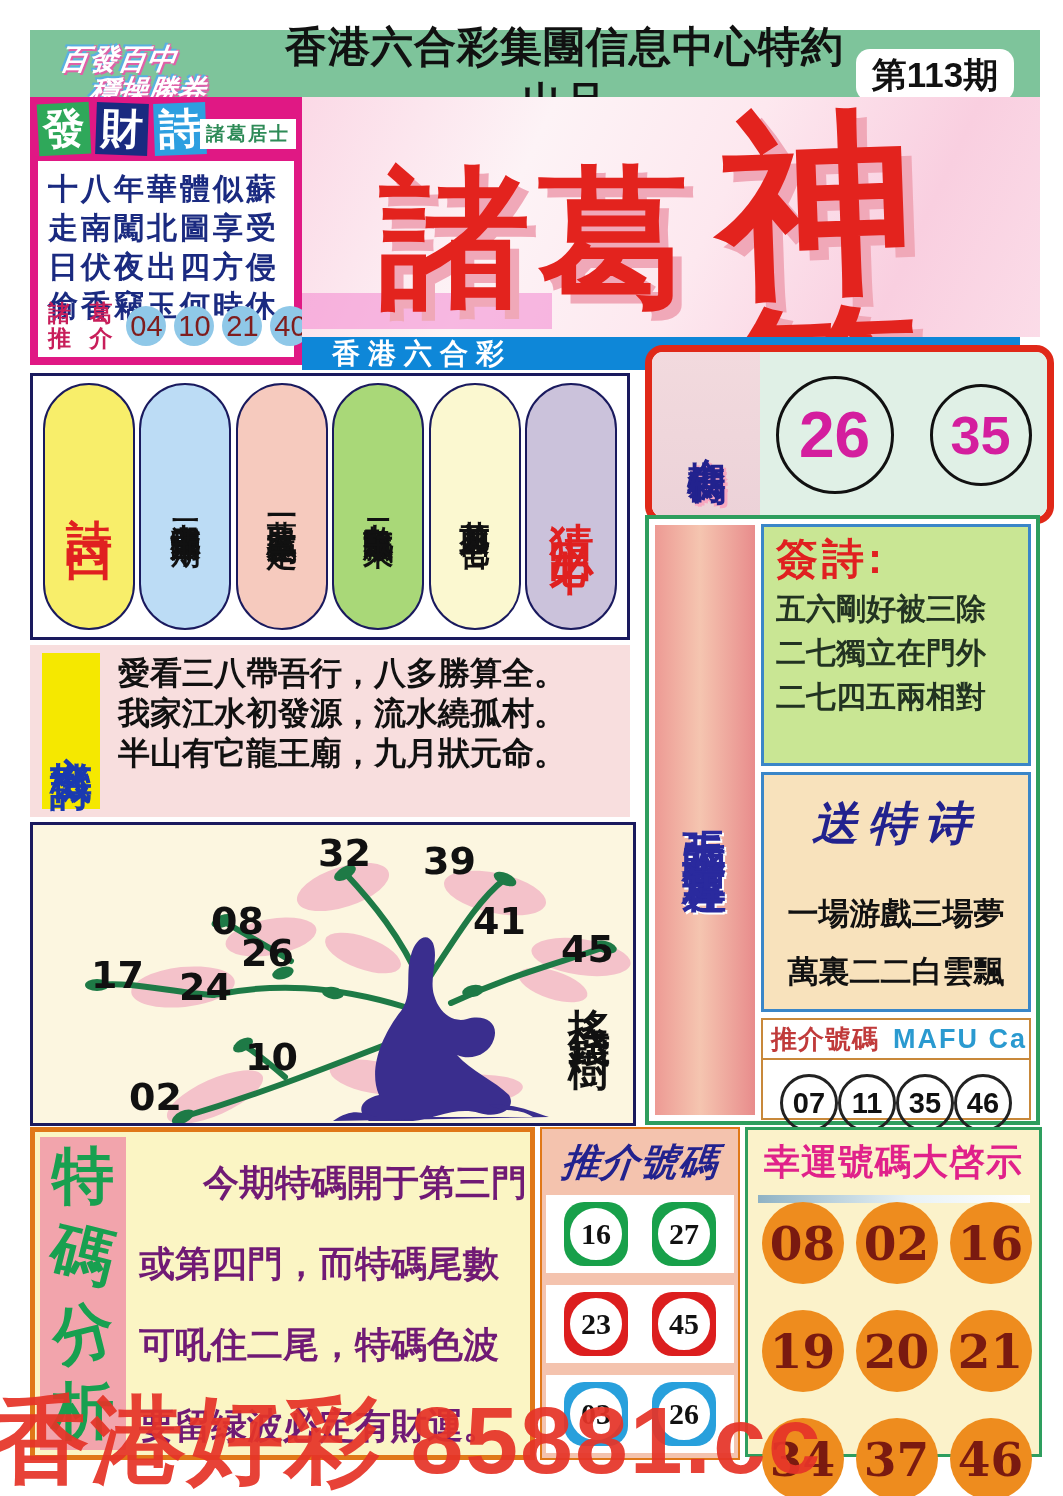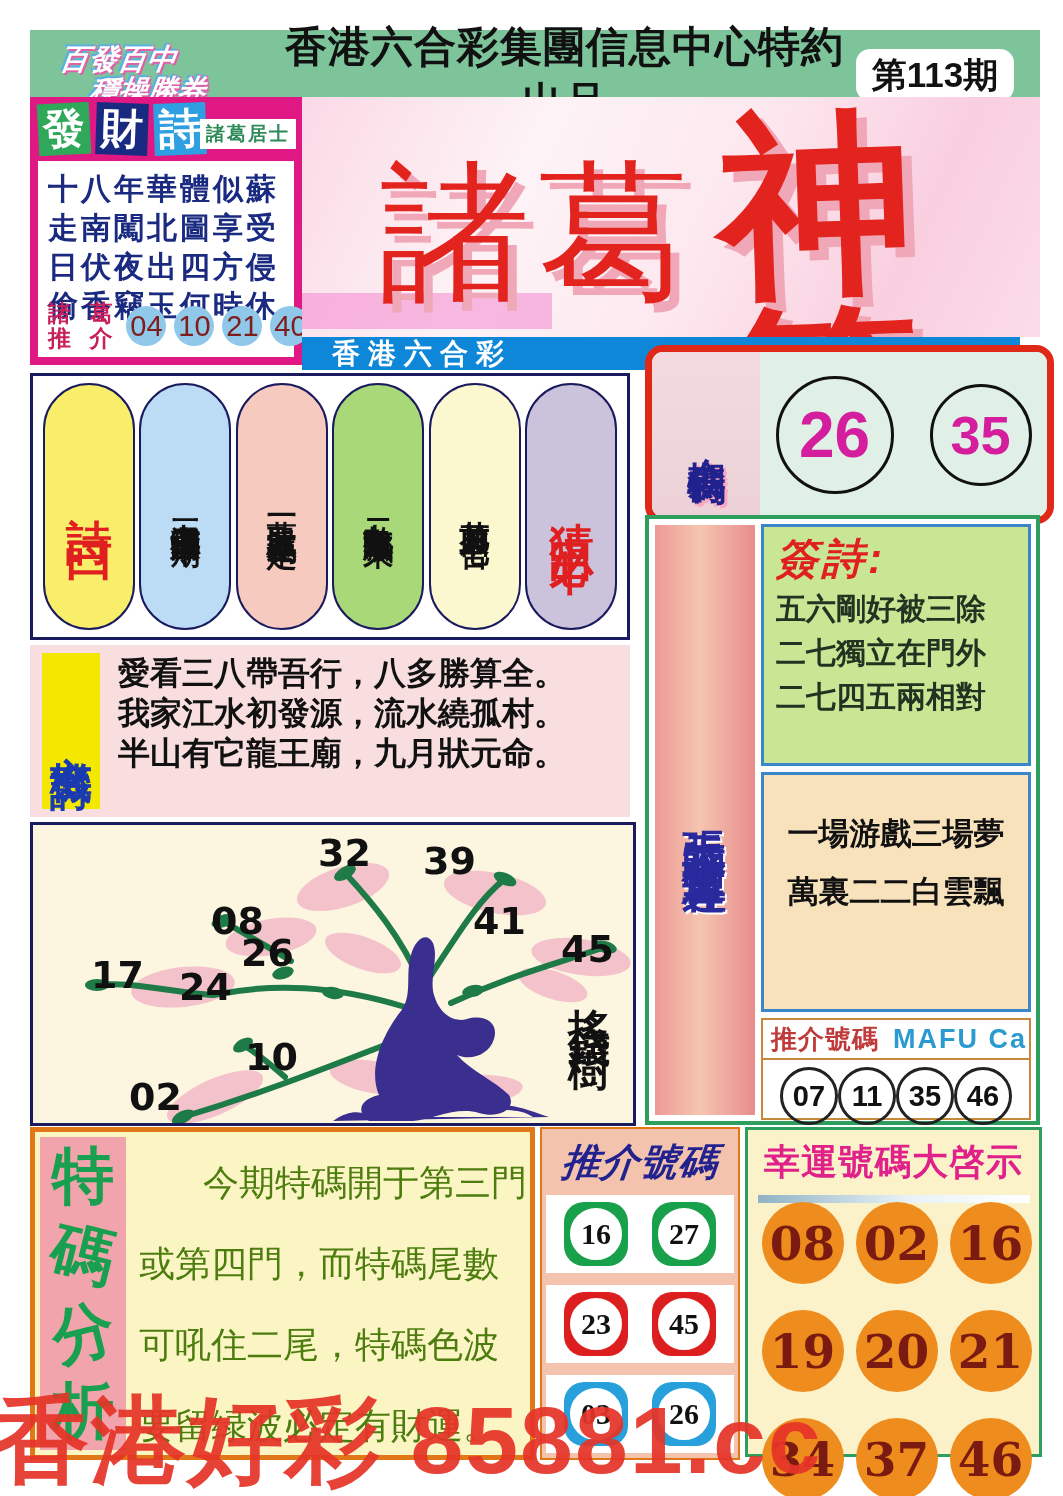--- a/index.html
+++ b/index.html
@@ -33,21 +33,21 @@
   .frow{position:absolute;left:10px;bottom:6px;display:flex;align-items:center;}
   .flabel{color:#c81e5a;font-weight:bold;font-size:23px;line-height:25px;letter-spacing:6px;white-space:nowrap;}
   .fballs{display:flex;gap:8px;margin-left:8px;}
   .fball{width:40px;height:40px;border-radius:50%;background:#8fc8e8;color:#7f1d1d;font-weight:normal;
          font-size:29px;display:flex;align-items:center;justify-content:center;}
 
   
   .titleArea{position:absolute;left:302px;top:97px;width:738px;height:240px;
       background:linear-gradient(115deg,#fbd9e6 0%,#fdf3f6 30%,#fde8ef 55%,#f9cfe0 80%,#fbdce8 100%);}
   .smudge{position:absolute;left:0px;bottom:8px;width:250px;height:36px;background:#f387cf;opacity:.55;}
-  .t1{position:absolute;left:78px;top:60px;font-size:150px;font-weight:400;color:#e3231e;line-height:1;
+  .t1{position:absolute;left:78px;top:66px;font-size:150px;font-weight:700;color:#e3231e;line-height:1;
       text-shadow:9px 9px 0 #f0a8b8;letter-spacing:8px;}
   .t2{position:absolute;left:420px;top:8px;font-size:195px;font-weight:900;color:#e3231e;line-height:1;
       text-shadow:10px 10px 0 #f0a8b8;transform:rotate(-2deg);letter-spacing:4px;}
 
   
   .banner{position:absolute;left:302px;top:337px;width:718px;height:33px;background:#0e87d8;
           display:flex;align-items:center;}
   .bannerTxt{color:#ffffff;font-weight:bold;font-size:28px;letter-spacing:8px;margin-left:30px;}
 
   
@@ -100,45 +100,45 @@
   
   .rightBox{position:absolute;left:645px;top:515px;width:395px;height:610px;background:#ffffff;
             border:4px solid #2e9e5e;box-sizing:border-box;}
   .zhang{position:absolute;left:6px;top:6px;width:100px;height:590px;
          background:linear-gradient(90deg,#ed9a94 0%,#f5c5b0 45%,#e88c8c 100%);
          display:flex;align-items:center;justify-content:center;}
   .zhang span{writing-mode:vertical-rl;text-orientation:upright;font-size:44px;font-weight:900;
               color:#2a2a9e;letter-spacing:5px;text-shadow:2px 2px 0 #ffffff;}
   .qianshi{position:absolute;left:112px;top:5px;width:270px;height:242px;background:#c9e694;
            border:3px solid #3a86c8;box-sizing:border-box;padding:4px 0 0 12px;}
-  .qsTitle{color:#e02020;font-size:42px;font-weight:900;letter-spacing:4px;font-style:italic;}
+  .qsTitle{color:#e02020;font-size:42px;font-weight:900;letter-spacing:4px;}
   .qsLine{color:#223322;font-size:30px;font-weight:bold;line-height:44px;white-space:nowrap;}
   .songte{position:absolute;left:112px;top:253px;width:270px;height:240px;background:#f8e2bc;
           border:3px solid #3a86c8;box-sizing:border-box;text-align:center;}
   .stTitle{color:#22228e;font-size:46px;font-weight:900;font-style:italic;margin-top:18px;letter-spacing:10px;
            font-family:"Liberation Serif",serif;}
   .stLines{margin-top:30px;color:#111;font-size:31px;font-weight:bold;line-height:58px;}
   .mafu{position:absolute;left:112px;top:499px;width:270px;height:102px;background:#ffffff;
         border:2px solid #c8883a;box-sizing:border-box;}
   .mafuHead{height:38px;border-bottom:2px solid #c8883a;display:flex;align-items:center;padding-left:8px;}
   .mafuLabel{color:#c03a3a;font-weight:900;font-size:26px;letter-spacing:1px;}
   .mafuBrand{color:#2a9ad0;font-weight:900;font-size:27px;margin-left:14px;letter-spacing:2px;}
-  .mafuBalls{height:72px;display:flex;align-items:center;justify-content:center;}
+  .mafuBalls{height:72px;display:flex;align-items:flex-end;justify-content:center;}
   .mBall{width:52px;height:52px;border:3px solid #222;border-radius:50%;display:flex;align-items:center;
          justify-content:center;font-size:29px;font-weight:bold;color:#111;}
 
   
   .tema{position:absolute;left:30px;top:1127px;width:505px;height:333px;background:#fbf5c4;
         border:5px solid #e07818;box-sizing:border-box;}
   .temaStrip{position:absolute;left:5px;top:5px;width:86px;height:313px;background:#f2a4ac;
              display:flex;flex-direction:column;align-items:center;justify-content:space-around;}
   .temaStrip span{color:#18a050;font-weight:900;font-size:62px;line-height:1;}
   .temaStrip span:nth-child(2){transform:rotate(14deg);}
   .temaStrip span:nth-child(3){transform:rotate(-14deg);}
-  .temaLines{position:absolute;left:104px;top:10px;color:#4d7c0f;font-size:36px;font-weight:normal;
+  .temaLines{position:absolute;left:104px;top:10px;color:#701a75;font-size:36px;font-weight:bold;
              line-height:81px;white-space:nowrap;}
   .temaLines .ind{text-indent:64px;}
 
   
   .tuijie2{position:absolute;left:540px;top:1127px;width:200px;height:333px;background:#f4c3ae;
            border:2px solid #e07818;box-sizing:border-box;}
   .tjTitle{color:#22228e;font-size:38px;font-weight:900;font-style:italic;text-align:center;margin-top:8px;
            transform:skewX(-6deg);letter-spacing:1px;}
   .tjRow{position:absolute;left:4px;width:188px;height:78px;background:#ffffff;display:flex;
          align-items:center;justify-content:center;gap:24px;}
@@ -320,20 +320,21 @@
     </div>
 
     <div class="qianshi">
       <div class="qsTitle">簽詩:</div>
       <div class="qsLine">五六剛好被三除</div>
       <div class="qsLine">二七獨立在門外</div>
       <div class="qsLine">二七四五兩相對</div>
     </div>
 
     <div class="songte">
+      <div class="stTitle">送特诗</div>
       <div class="stLines">
         <div>一場游戲三場夢</div>
         <div>萬裏二二白雲飄</div>
       </div>
     </div>
 
     <div class="mafu">
       <div class="mafuHead">
         <span class="mafuLabel">推介號碼</span>
         <span class="mafuBrand">MAFU Ca</span>

